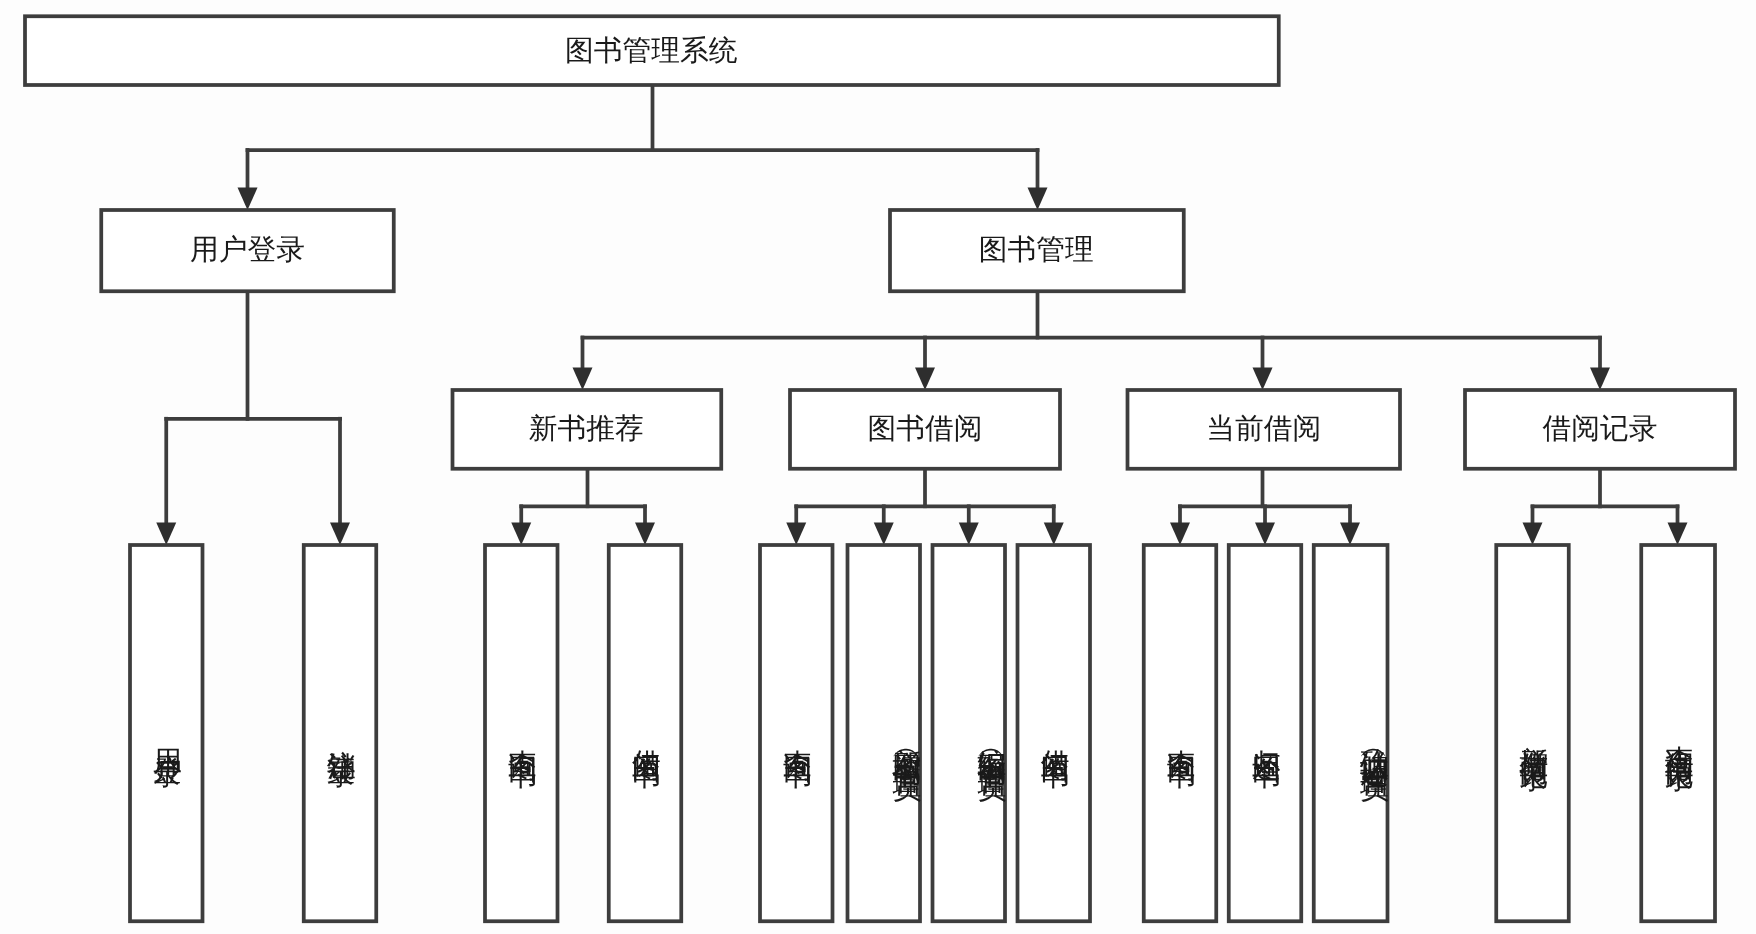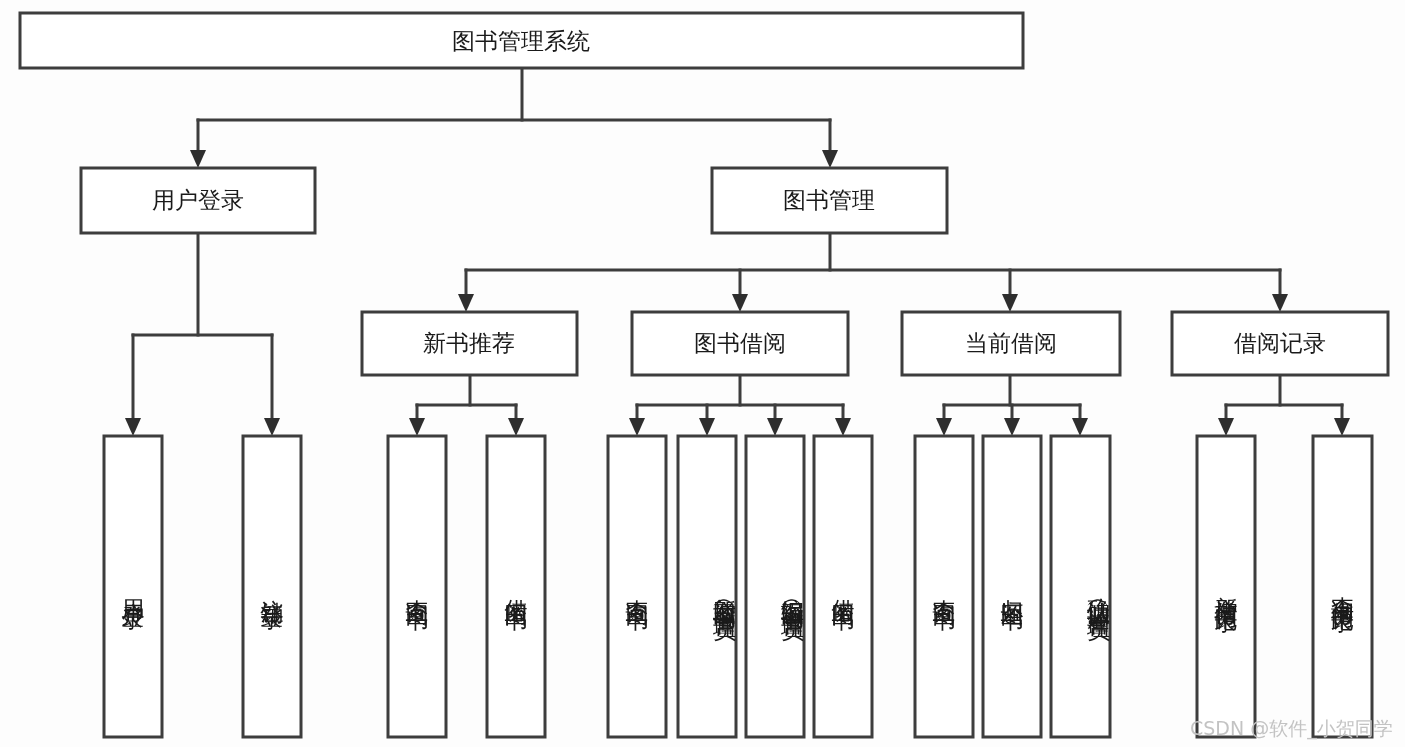--- a/index.html
+++ b/index.html
@@ -207,15 +207,14 @@
   <div class="node-label-v" style="left:608px; top:436px; width:58px; height:301px;">查询图书</div>
   <div class="node-label-v" style="left:678px; top:436px; width:58px; height:301px; align-items:flex-start; padding-top:14px; box-sizing:border-box;">新增图书（管理员）</div>
   <div class="node-label-v" style="left:746px; top:436px; width:58px; height:301px; align-items:flex-start; padding-top:14px; box-sizing:border-box;">编辑图书（管理员）</div>
   <div class="node-label-v" style="left:814px; top:436px; width:58px; height:301px;">借阅图书</div>
   <div class="node-label-v" style="left:915px; top:436px; width:58px; height:301px;">查询图书</div>
   <div class="node-label-v" style="left:983px; top:436px; width:58px; height:301px;">归还图书</div>
   <div class="node-label-v" style="left:1051px; top:436px; width:59px; height:301px; align-items:flex-start; padding-top:14px; box-sizing:border-box;">确认归还（管理员）</div>
   <div class="node-label-v" style="left:1197px; top:436px; width:58px; height:301px;">新增借阅记录</div>
   <div class="node-label-v" style="left:1313px; top:436px; width:59px; height:301px;">查询借阅记录</div>
 
-  <div class="watermark">CSDN @软件_小贺同学</div>
 
 </div>
 
 </body></html>

